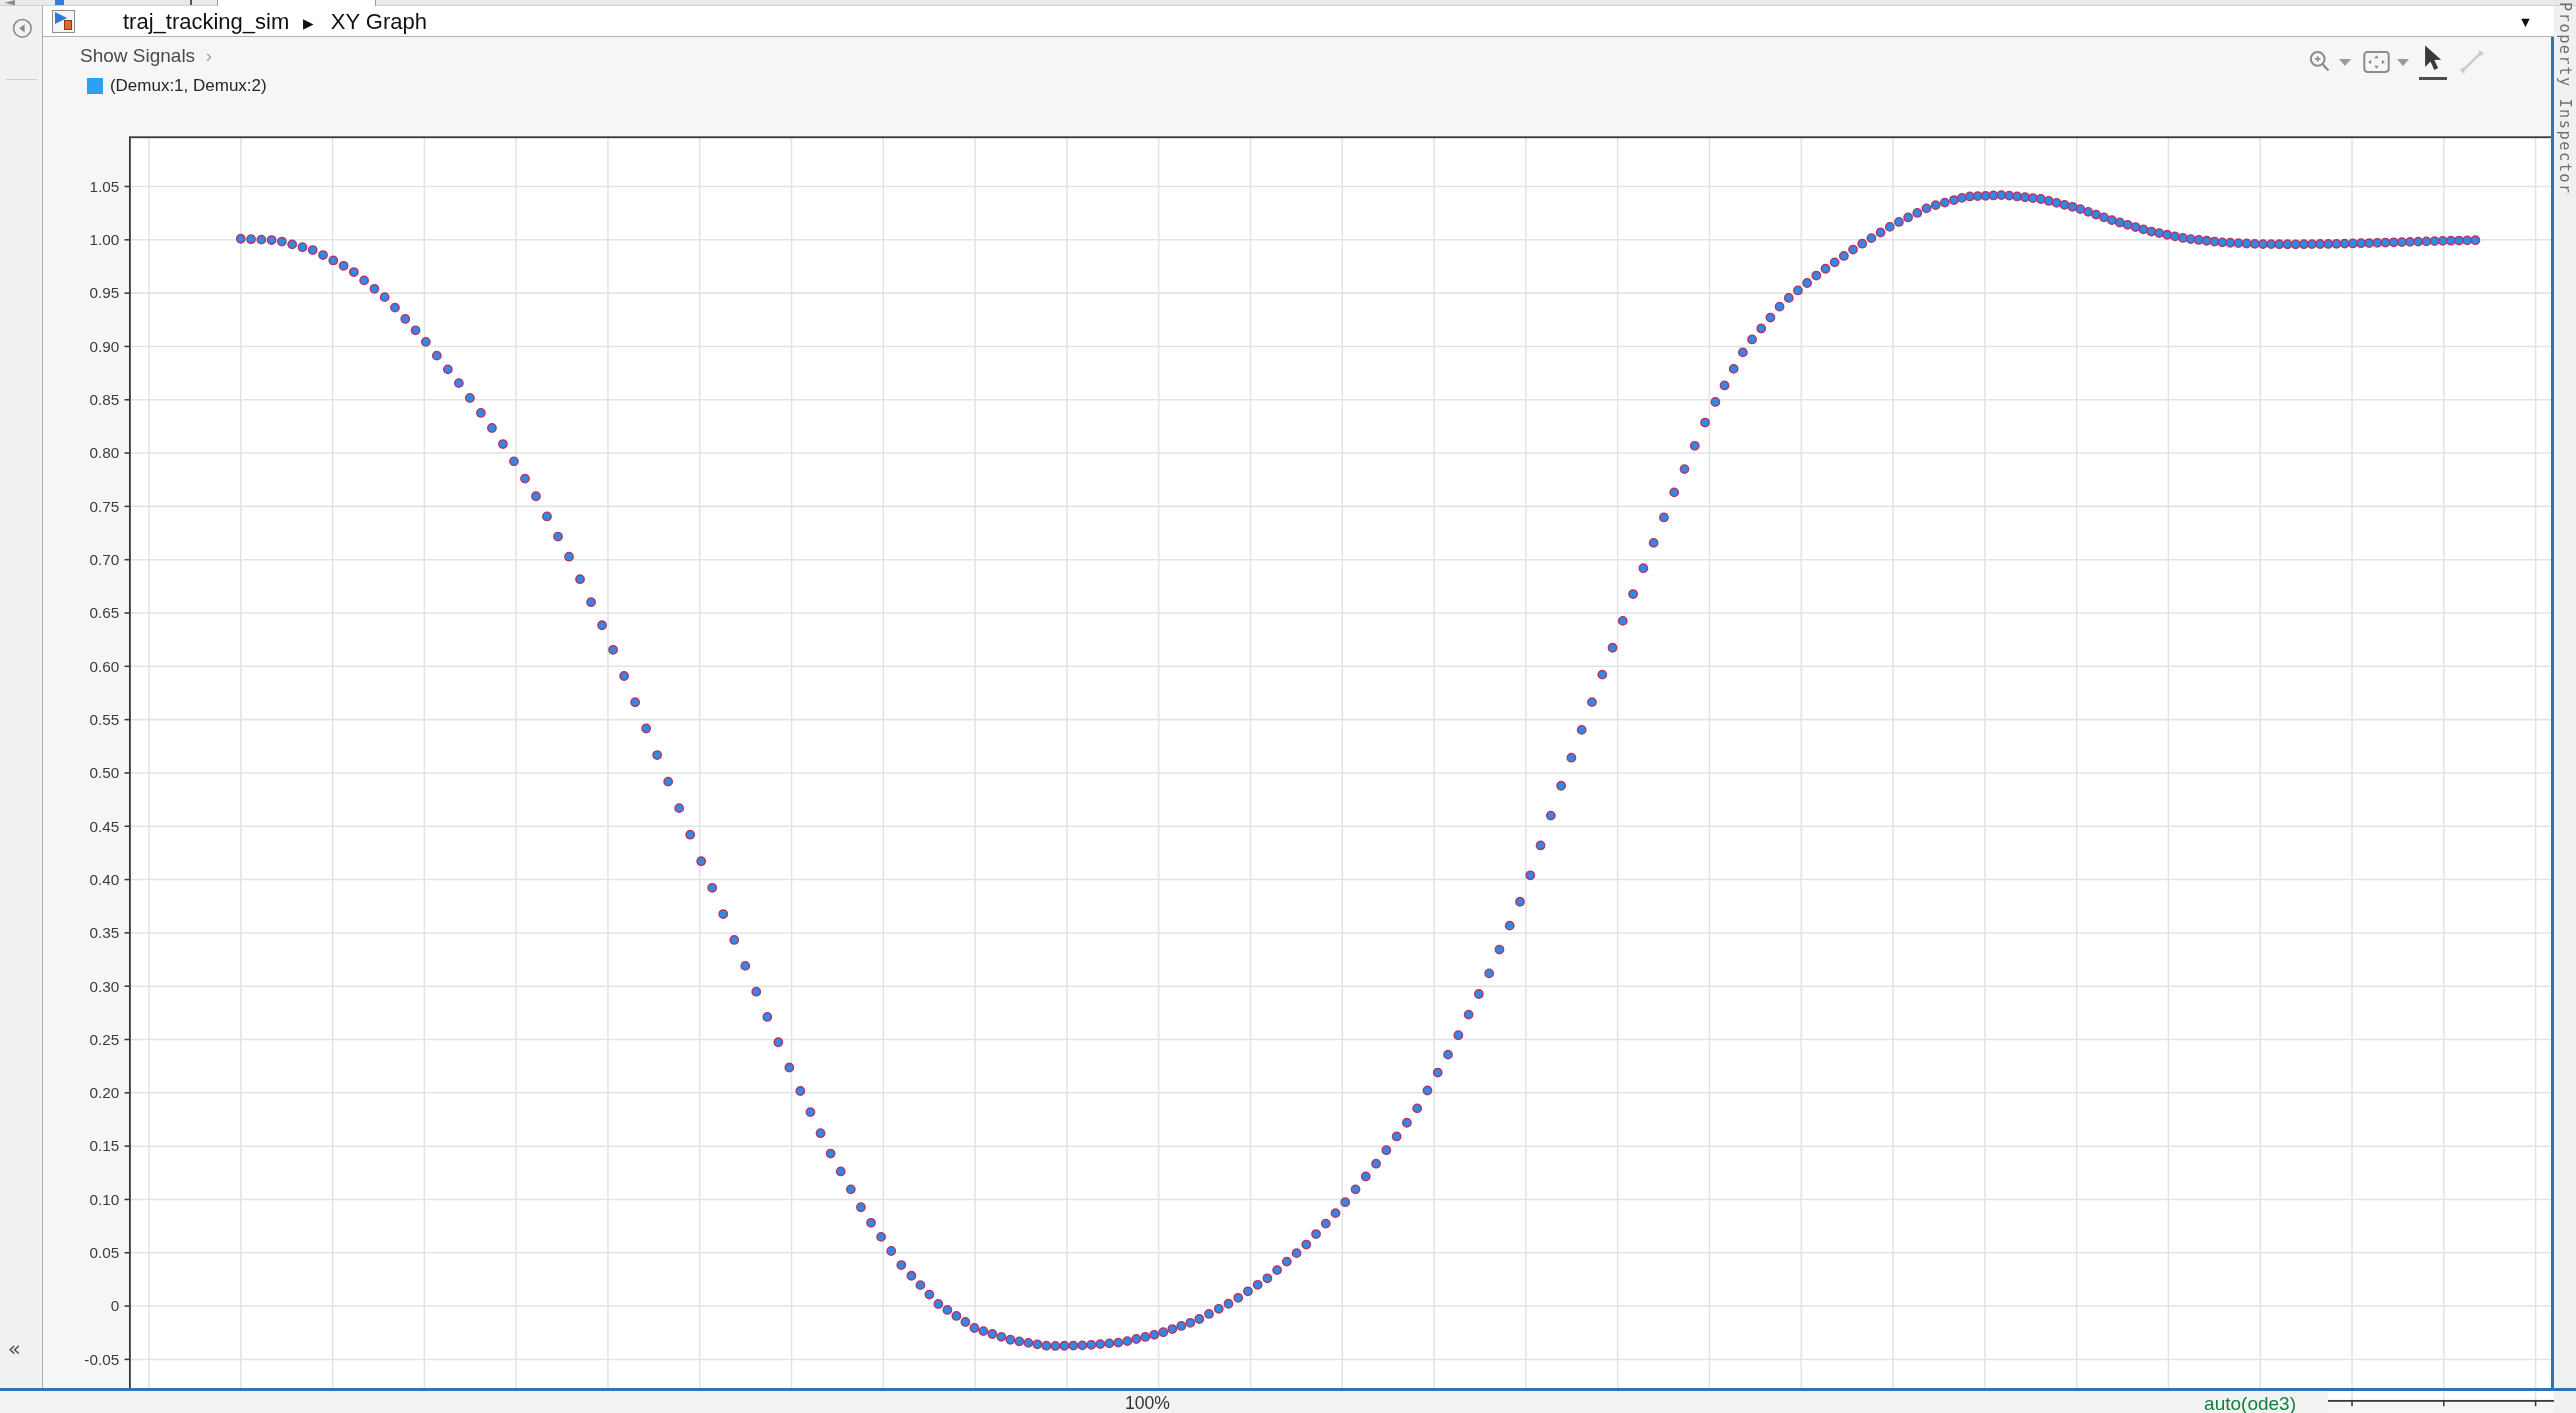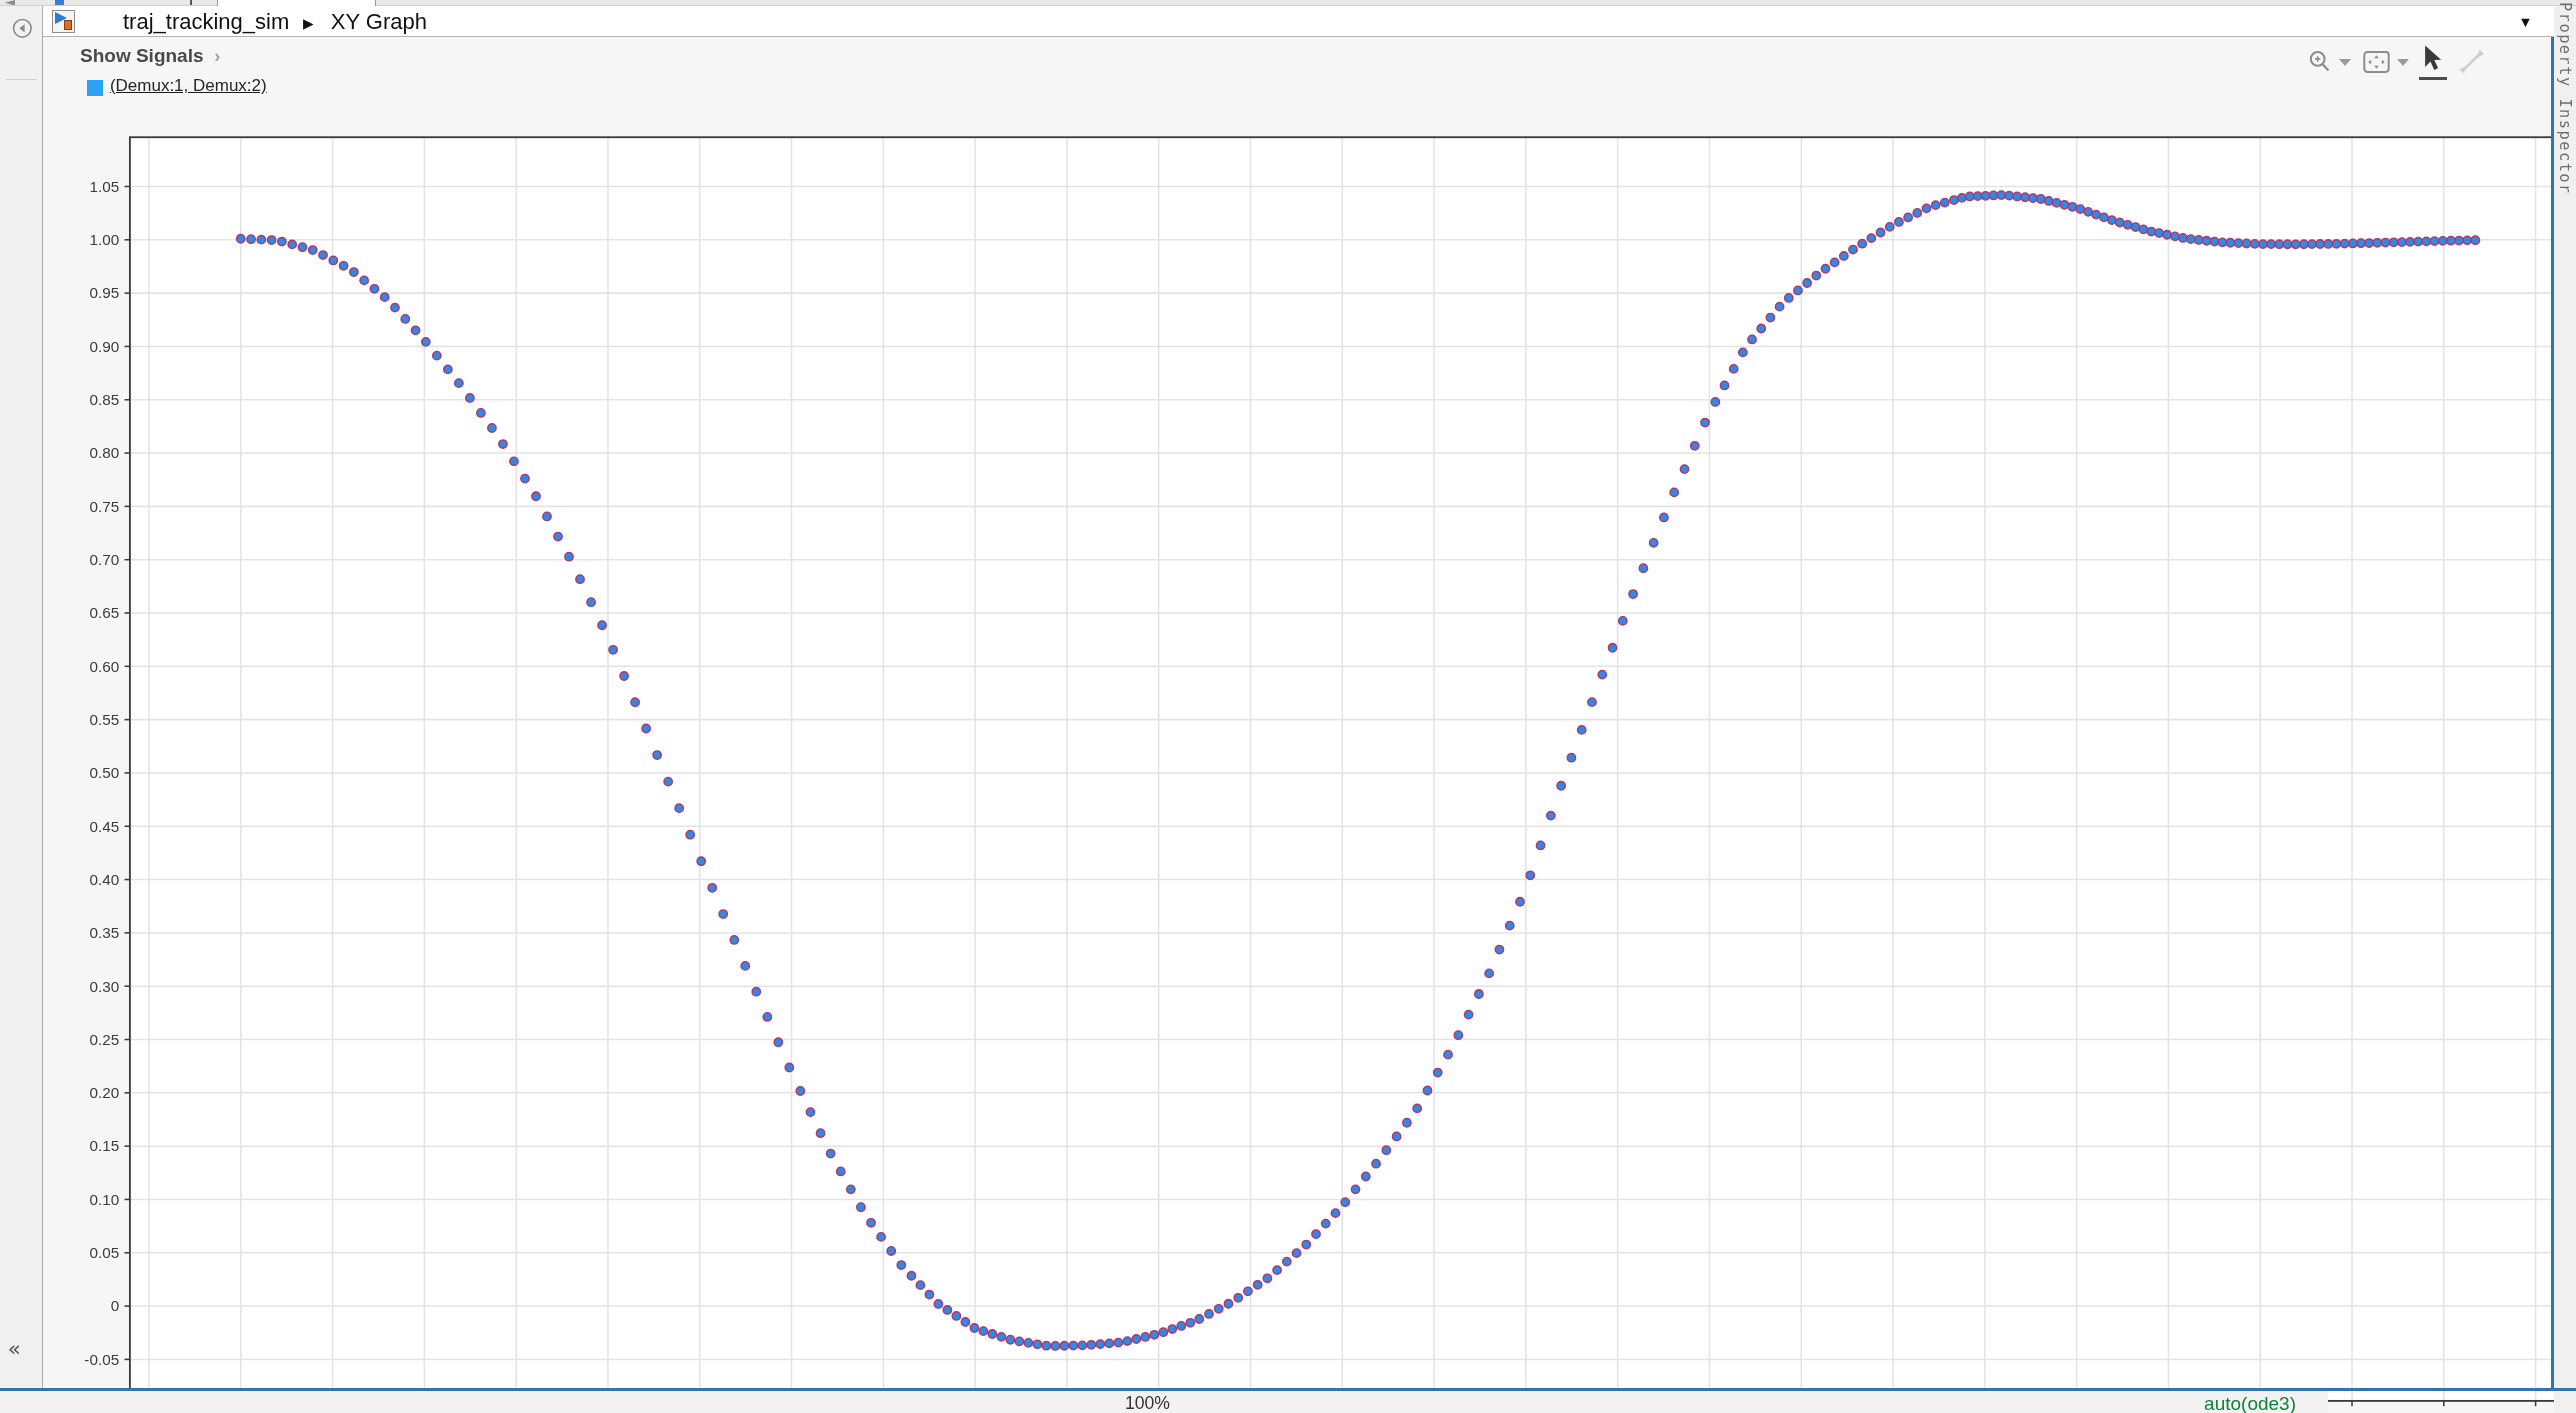--- a/index.html
+++ b/index.html
@@ -35,24 +35,24 @@
 
   
   .right-rail { position:absolute; left:2554px; top:6.1px; width:22px; height:1408px; background:#f0f0f0; }
   .pi-tab { position:absolute; left:2.3px; top:-4.6px; writing-mode:vertical-rl; text-orientation:sideways; font-family:"DejaVu Sans Mono", monospace; font-size:15.3px; letter-spacing:1.5px; color:#6e6e6e; cursor:pointer; white-space:nowrap; }
 
   
   .canvas { position:absolute; left:43px; top:39px; width:2508px; height:1349px; background:#f6f6f6; }
   .blue-border-right { position:absolute; left:2551px; top:37px; width:3.1px; height:1353px; background:#2e75b6; z-index:30; }
   .blue-border-bottom { position:absolute; left:0; top:1388px; width:2576px; height:3.1px; background:#2e75b6; z-index:30; }
 
-  .show-signals { position:absolute; left:37px; top:6.1px; font-size:19px; color:#4a4a4a; cursor:pointer;font-weight:bold; }
+  .show-signals { position:absolute; left:37px; top:6.1px; font-size:19px; color:#4a4a4a; cursor:pointer; }
   .show-signals .chev { color:#90a4b4; margin-left:10.7px; font-size:18.4px; }
 
-  .legend { position:absolute; left:44px; top:37px; display:flex; align-items:flex-end; cursor:default;text-decoration:underline; }
+  .legend { position:absolute; left:44px; top:37px; display:flex; align-items:center; cursor:default; }
   .legend .swatch { width:16px; height:16px; margin-right:6.9px; }
   .legend .lbl { font-size:17px; color:#262626; }
 
   
   .mini-toolbar { position:absolute; right:66px; top:1.5px; height:43px; display:flex; align-items:center; gap:10.7px; }
   .tool { position:relative; display:flex; align-items:center; cursor:pointer; }
   .tool svg { display:block; }
   .caret-small { width:0; height:0; border-left:6.1px solid transparent; border-right:6.1px solid transparent; border-top:7.7px solid #9a9a9a; margin-left:6.1px; cursor:pointer; }
   .tool.selected { border-bottom:3.8px solid #4d4d4d; padding-bottom:3.1px; }
 

